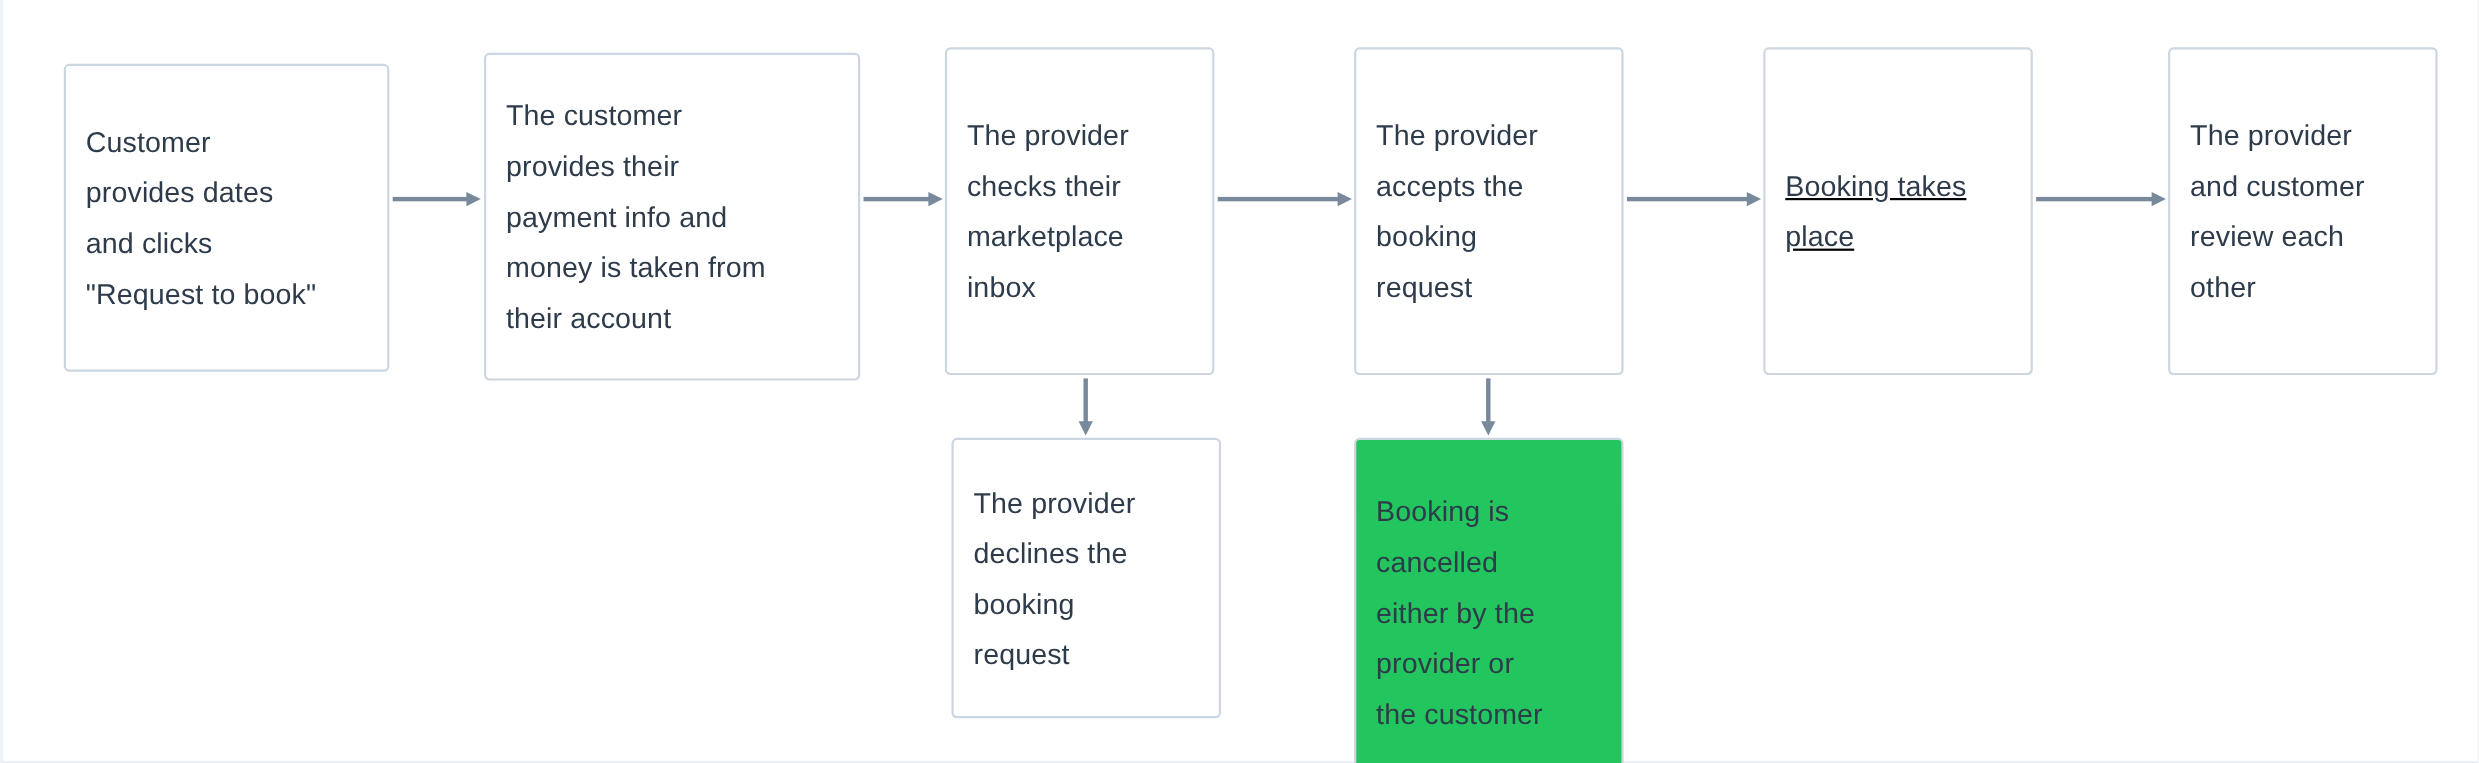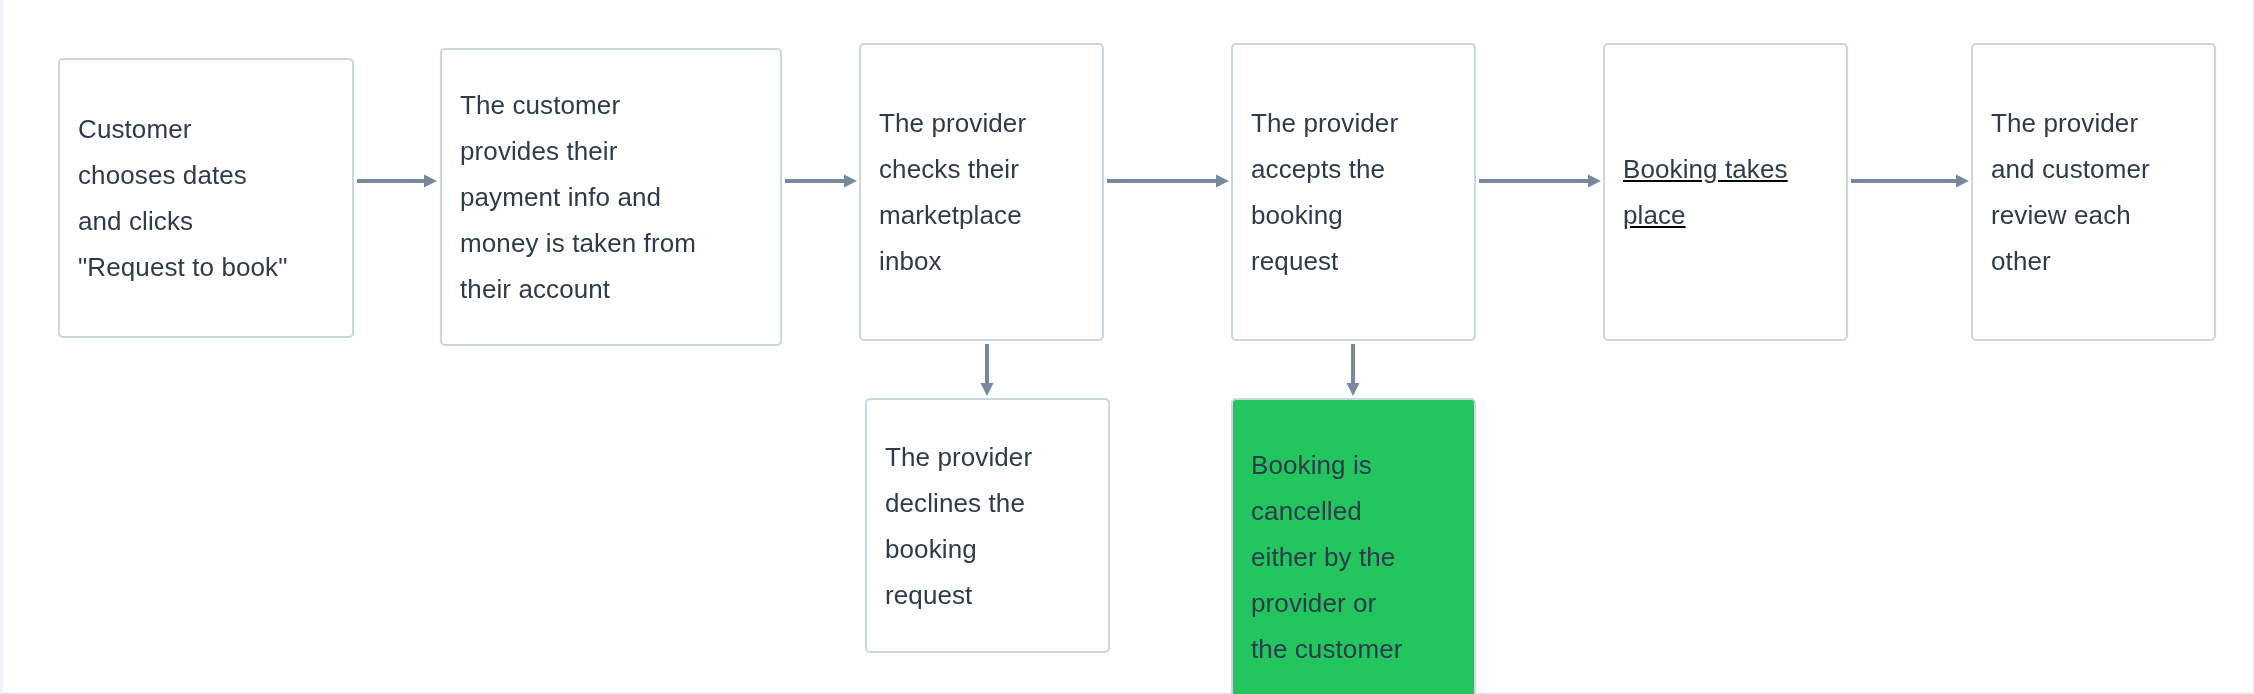--- a/index.html
+++ b/index.html
@@ -50,21 +50,21 @@
     display: block;
     overflow: visible;
   }
 </style>
 </head>
 <body>
 
 <div id="canvas">
     <div class="node" style="left: 55px; top: 58px; width: 296px; height: 280px; background: rgb(255, 255, 255); border-color: rgb(204, 214, 224);">
       <div class="node-label" style="color: rgb(45, 59, 74);">Customer
-chooses dates
+provides dates
 and clicks
 "Request to book"</div>
     </div>
     <div class="node" style="left: 437px; top: 48px; width: 342px; height: 298px; background: rgb(255, 255, 255); border-color: rgb(204, 214, 224);">
       <div class="node-label" style="color: rgb(45, 59, 74);">The customer
 provides their
 payment info and
 money is taken from
 their account</div>
     </div>

